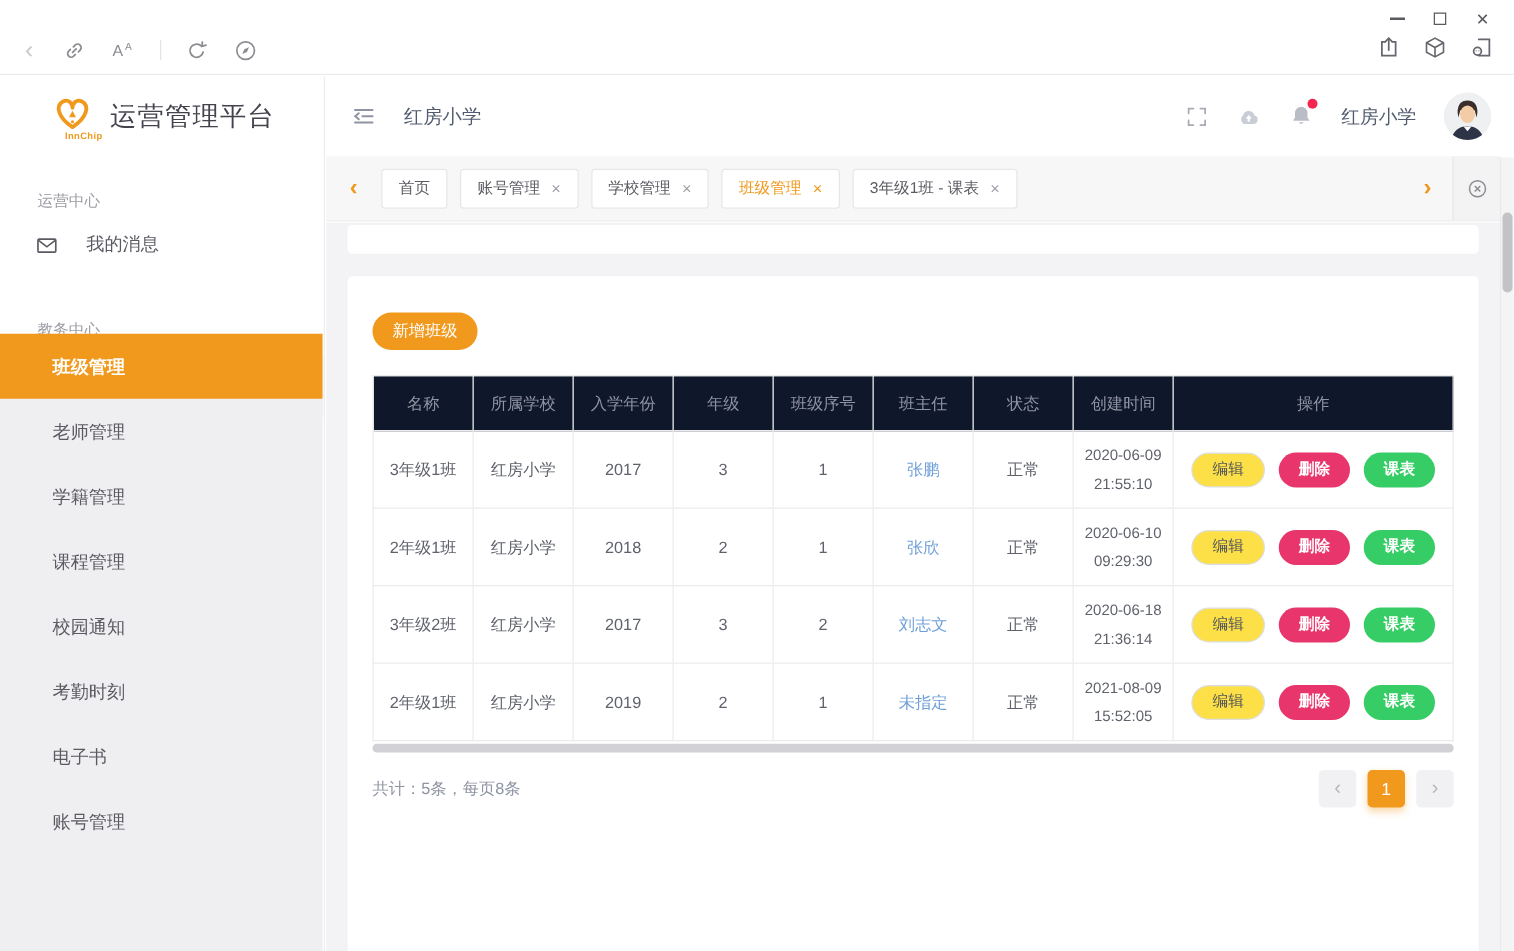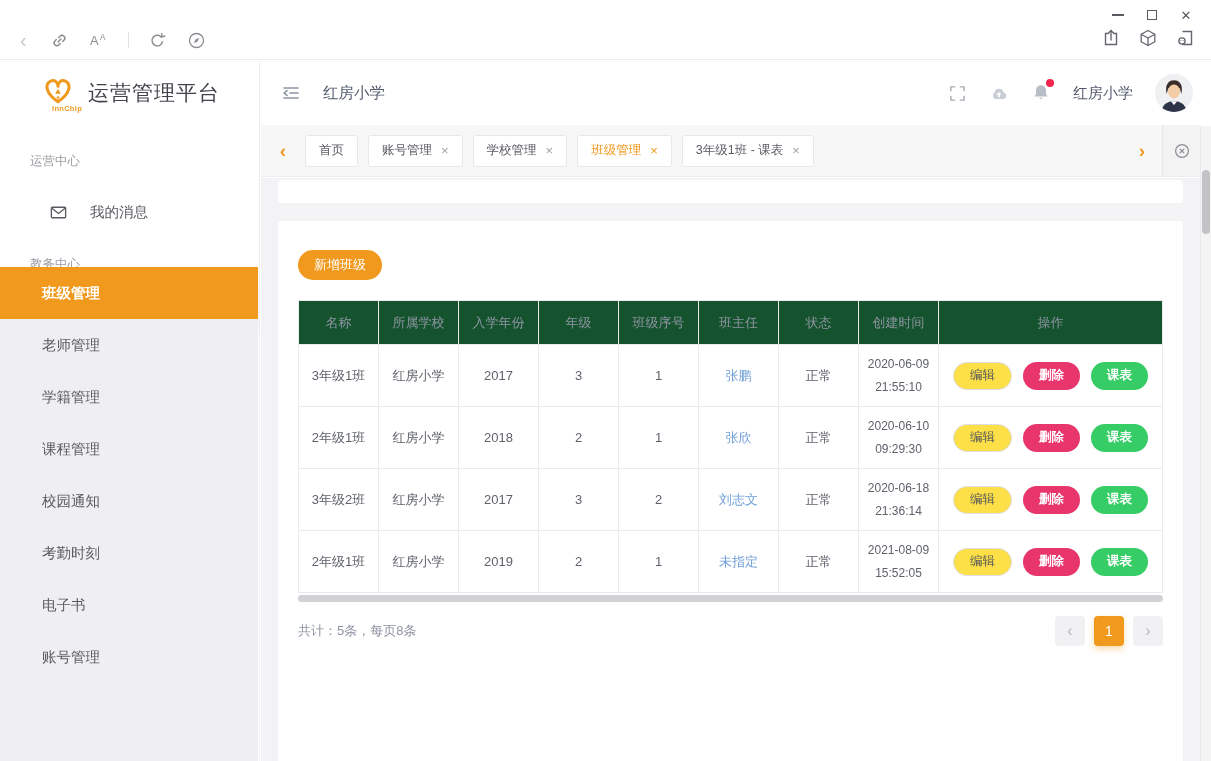--- a/index.html
+++ b/index.html
@@ -24,21 +24,21 @@
   
   .sidebar { position:absolute; left:0; top:61px; width:260px; bottom:0; background:#fff;
     border-right:1px solid #eeeef0; z-index:5; }
   .logo-row { height:64px; display:flex; align-items:center; padding-left:36px; }
   .logo-mark { width:44px; display:flex; flex-direction:column; align-items:center; }
   .logo-caption { font-size:7.5px; font-weight:bold; color:#f0991d; color:var(--accent,#f0991d); margin-top:-3px; letter-spacing:.3px;padding-left:18px; }
   .logo-title { font-size:21px; color:#43434d; margin-left:8px; letter-spacing:1px; white-space:nowrap; }
   .group-label { font-size:12.5px; color:#9b9ba3; padding-left:30px; }
   .g1 { margin-top:28px; }
   .g2 { margin-top:18px; }
-  .menu-item { height:52px; margin-top:16px; display:flex; align-items:center; padding-left:48px; gap:22px;
+  .menu-item { height:52px; margin-top:16px; display:flex; align-items:flex-start; padding-left:27px; gap:22px;
     font-size:14.5px; color:#5a5a62; cursor:pointer; }
   .menu-parent { height:48px; margin-top:12px; display:flex; align-items:center; padding:0 24px 0 32px; gap:22px;
     font-size:14.5px; color:#5a5a62; background:#f5f5f7; cursor:pointer; }
   .menu-parent .chev { margin-left:auto; }
   .submenu { position:absolute; left:0; right:1px; top:206px; bottom:0; background:#efeff1; }
   .submenu-item { height:52px; display:flex; align-items:center; padding-left:42px; font-size:14.5px; color:#5a5a62; cursor:pointer; }
   .submenu-item.active { background:#f0991d; background:var(--accent,#f0991d); color:#fff; font-weight:bold; }
 
   
   .main-header { position:absolute; left:261px; top:61px; right:0; height:64px; background:#fff; display:flex; align-items:center; }
@@ -70,21 +70,21 @@
   .filter-card { margin:2px 17px 0; height:23px; background:#fff; border-radius:4px; }
   .card { margin:18px 17px 0; background:#fff; border-radius:4px; padding:0 20px; height:620px;
     box-shadow:0 1px 2px rgba(0,0,0,.03); }
   .section-title { padding-top:25px; font-size:16.5px; font-weight:bold; color:#2c2c38; }
   .add-btn { margin-top:29px; height:30px; padding:0 16px; border:none; border-radius:15px;
     background:#f0991d; background:var(--accent,#f0991d); color:#fff; font-size:13px; cursor:pointer;
     font-family:inherit; }
 
   table { width:100%; margin-top:20px; border-collapse:collapse; table-layout:fixed; }
   col.c { width:80px; } col.ops-col { width:auto; }
-  th { height:44px; font-size:13px; font-weight:normal; color:#8f94a3; border:1px solid #ebebee; background:#14532d; }
+  th { height:44px; font-size:13px; font-weight:normal; color:#8f94a3; border:1px solid #ebebee; background:#0f172a; }
   td { height:62px; font-size:13px; color:#5f626b; text-align:center; border:1px solid #ebebee; padding:4px 6px; }
   td.link { color:#6f9fd8; color:var(--link,#6f9fd8); cursor:pointer;text-align:center; }
   td.created { font-size:12px; line-height:1.85; padding:4px 7px; word-break:break-all; color:#5f626b; }
   .ops-wrap { display:flex; justify-content:center; gap:11px; }
   .rbtn { height:28px; padding:0 16px; border-radius:14px; font-size:12.5px; cursor:pointer; font-family:inherit; white-space:nowrap; }
   .btn-edit { background:#fde047; border:1px solid #dcdee2; color:#55575c; }
   .btn-del { background:#e8356b; background:var(--danger,#e8356b); border:none; color:#fff; font-weight:bold; }
   .btn-sched { background:#36cd66; background:var(--success,#36cd66); border:none; color:#fff; font-weight:bold; }
 
   .hscrollbar { margin-top:2px; height:7px; border-radius:4px; background:#d2d2d6; }

